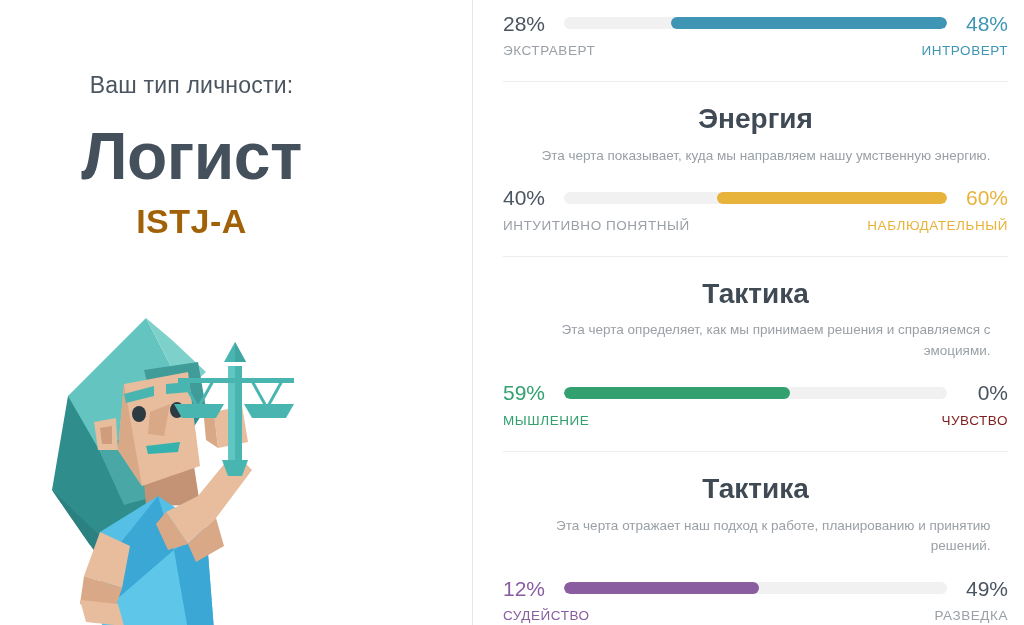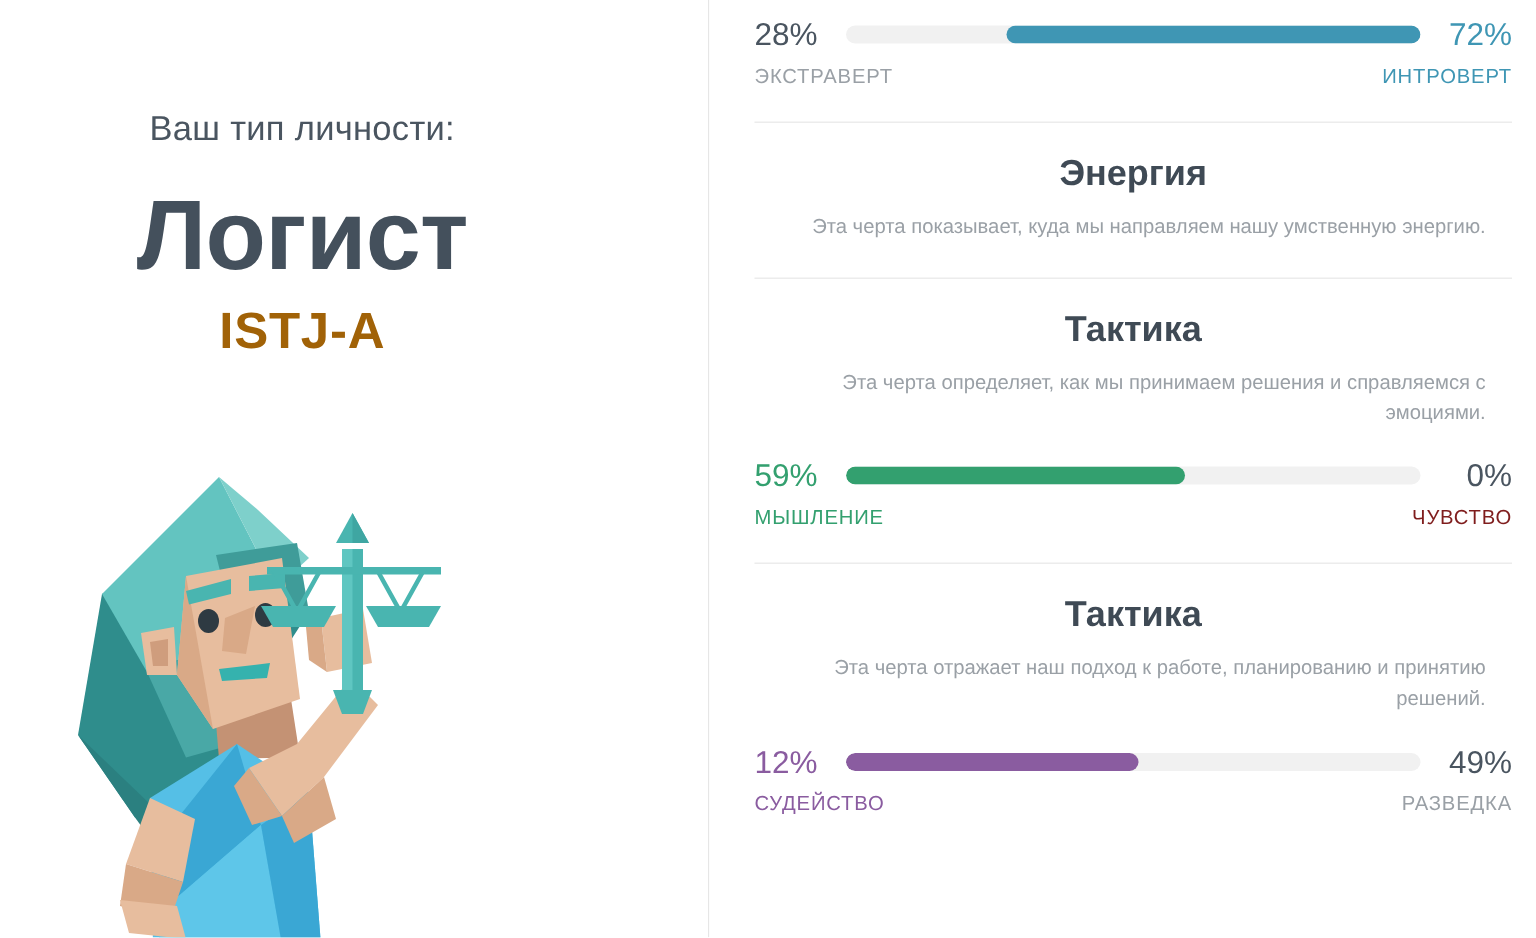--- a/index.html
+++ b/index.html
@@ -35,21 +35,21 @@
   .vertical-divider {
     position: absolute;
     top: 0;
     left: 472px;
     width: 1px;
     height: 625px;
     background: #e6e6e6;
   }
   .left-inner {
     position: absolute;
-    top: 0; left: 12px;
+    top: 0; left: 2px;
     width: 379px;
     height: 625px;
     text-align: center;
   }
   .kicker {
     margin-top: 72px;
     font-size: 23px;
     font-weight: 400;
     color: #4a5560;
     letter-spacing: 0.2px;
@@ -151,21 +151,21 @@
     background: #ececec;
     margin: 23px 0 0 0;
     width: 505px;
   }
 
   .trait-head {
     text-align: center;
     margin-top: 20px;
   }
   .trait-title {
-    font-size: 24px;
+    font-size: 28px;
     font-weight: 700;
     color: #3f4a55;
     line-height: 1.2;
   }
   .trait-desc {
     margin: 10px auto 0 auto;
     font-size: 13.5px;
     line-height: 1.55;
     color: #9aa0a6;
     max-width: 470px;
@@ -255,33 +255,46 @@
   <div class="right-panel">
     <div class="right-inner" id="traits-container">
         <div class="trait-block">
           <div class="spacer-top"></div>
           <div class="">
             <div class="meter">
               <span class="pct left" style="color: rgb(74, 85, 96);">28%</span>
               <div class="track" style="background: rgb(241, 241, 241);">
                 <div class="fill from-right" style="width: 72%; background: rgb(63, 150, 180);"></div>
               </div>
-              <span class="pct right" style="color: rgb(63, 150, 180);">72%</span>
+              <span class="pct right" style="color: rgb(63, 150, 180);">48%</span>
             </div>
             <div class="poles">
               <span class="pole-left" style="color: rgb(154, 160, 166);">ЭКСТРАВЕРТ</span>
               <span class="pole-right" style="color: rgb(63, 150, 180);">ИНТРОВЕРТ</span>
             </div>
           </div>
           <div class="divider" style="background: rgb(236, 236, 236);"></div>
         </div>
         <div class="trait-block">
           <div class="trait-head">
             <div class="trait-title">Энергия</div>
             <div class="trait-desc">Эта черта показывает, куда мы направляем нашу умственную энергию.</div>
+          </div>
+          <div class="meter-wrap">
+            <div class="meter">
+              <span class="pct left" style="color: rgb(74, 85, 96);">40%</span>
+              <div class="track" style="background: rgb(241, 241, 241);">
+                <div class="fill from-right" style="width: 60%; background: rgb(232, 179, 58);"></div>
+              </div>
+              <span class="pct right" style="color: rgb(232, 179, 58);">60%</span>
+            </div>
+            <div class="poles">
+              <span class="pole-left" style="color: rgb(154, 160, 166);">ИНТУИТИВНО ПОНЯТНЫЙ</span>
+              <span class="pole-right" style="color: rgb(232, 179, 58);">НАБЛЮДАТЕЛЬНЫЙ</span>
+            </div>
           </div>
           <div class="divider" style="background: rgb(236, 236, 236);"></div>
         </div>
         <div class="trait-block">
           <div class="trait-head">
             <div class="trait-title">Тактика</div>
             <div class="trait-desc">Эта черта определяет, как мы принимаем решения и справляемся с эмоциями.</div>
           </div>
           <div class="meter-wrap">
             <div class="meter">

